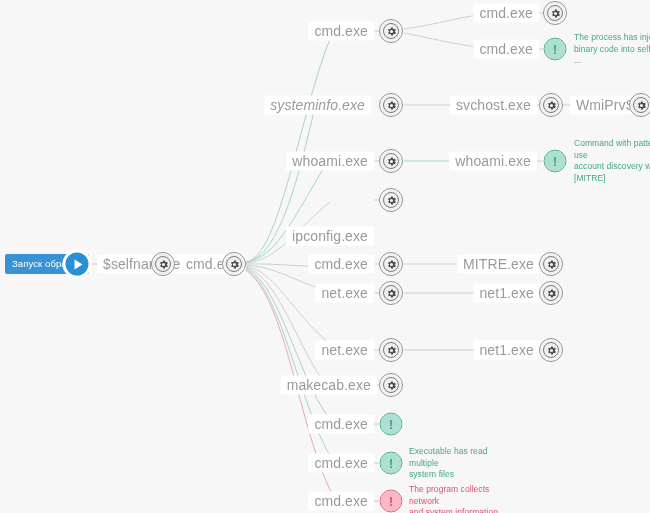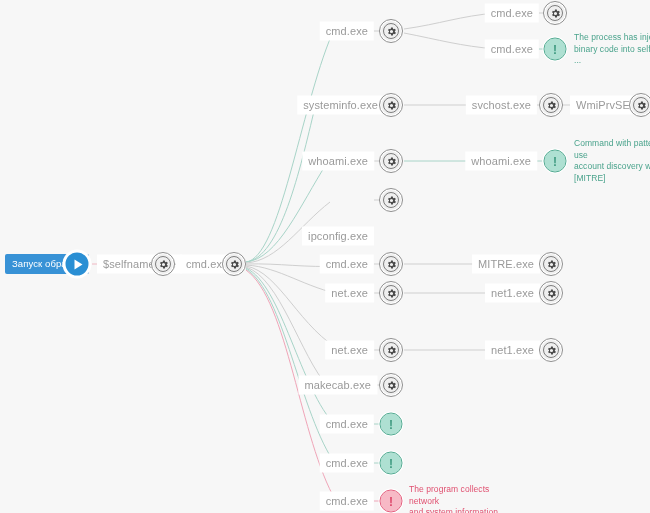--- a/index.html
+++ b/index.html
@@ -21,21 +21,21 @@
     top: 0;
     width: 650px;
     height: 513px;
   }
   
   .chip {
     position: absolute;
     transform: translate(-100%, -50%);
     background: #ffffff;
     color: #9a9a9a;
-    font-size: 11px;
+    font-size: 14px;
     line-height: 13px;
     padding: 3px 6px 3px 6px;
     white-space: nowrap;
     letter-spacing: 0.1px;
   }
   .chip.right {
     transform: translate(0, -50%);
   }
   
   .node {
@@ -238,21 +238,21 @@
     </svg>
   </div>
   <div class="chip" style="left:539px; top:49px;">cmd.exe</div>
   <div class="node alert teal" style="left:555px; top:49px;">
     <div class="ring2"></div>
     <span class="bang">!</span>
   </div>
   <div class="annot teal" style="left:574px; top:49px;">The process has injected
 binary code into self copy ...</div>
 
-  <div class="chip" style="left:384px; top:105px;">systeminfo.exe</div>
+  <div class="chip" style="left:371px; top:105px;font-style:italic;">systeminfo.exe</div>
   <div class="node proc" style="left:391px; top:105px;">
     <div class="ring"></div>
     <svg width="11" height="11" viewBox="0 0 24 24" fill="#4a4a4a">
       <path d="M19.4 13a7.6 7.6 0 000-2l2.1-1.6-2-3.5-2.5 1a7.6 7.6 0 00-1.7-1l-.4-2.6h-4l-.4 2.6c-.6.2-1.2.6-1.7 1l-2.5-1-2 3.5L6.6 11a7.6 7.6 0 000 2l-2.1 1.6 2 3.5 2.5-1c.5.4 1.1.8 1.7 1l.4 2.6h4l.4-2.6c.6-.2 1.2-.6 1.7-1l2.5 1 2-3.5-2.1-1.6zM12 15.5a3.5 3.5 0 110-7 3.5 3.5 0 010 7z"></path>
     </svg>
   </div>
   <div class="chip" style="left:537px; top:105px;">svchost.exe</div>
   <div class="node proc" style="left:551px; top:105px;">
     <div class="ring"></div>
     <svg width="11" height="11" viewBox="0 0 24 24" fill="#4a4a4a">
@@ -347,20 +347,22 @@
   <div class="node alert teal" style="left:391px; top:424px;">
     <div class="ring2"></div>
     <span class="bang">!</span>
   </div>
 
   <div class="chip" style="left:374px; top:463px;">cmd.exe</div>
   <div class="node alert teal" style="left:391px; top:463px;">
     <div class="ring2"></div>
     <span class="bang">!</span>
   </div>
+  <div class="annot teal" style="left:409px; top:463px;">Executable has read multiple
+system files</div>
 
   <div class="chip" style="left:374px; top:501px;">cmd.exe</div>
   <div class="node alert red" style="left:391px; top:501px;">
     <div class="ring2"></div>
     <span class="bang">!</span>
   </div>
   <div class="annot red" style="left:409px; top:501px;">The program collects network
 and system information</div>
 
 </div>

